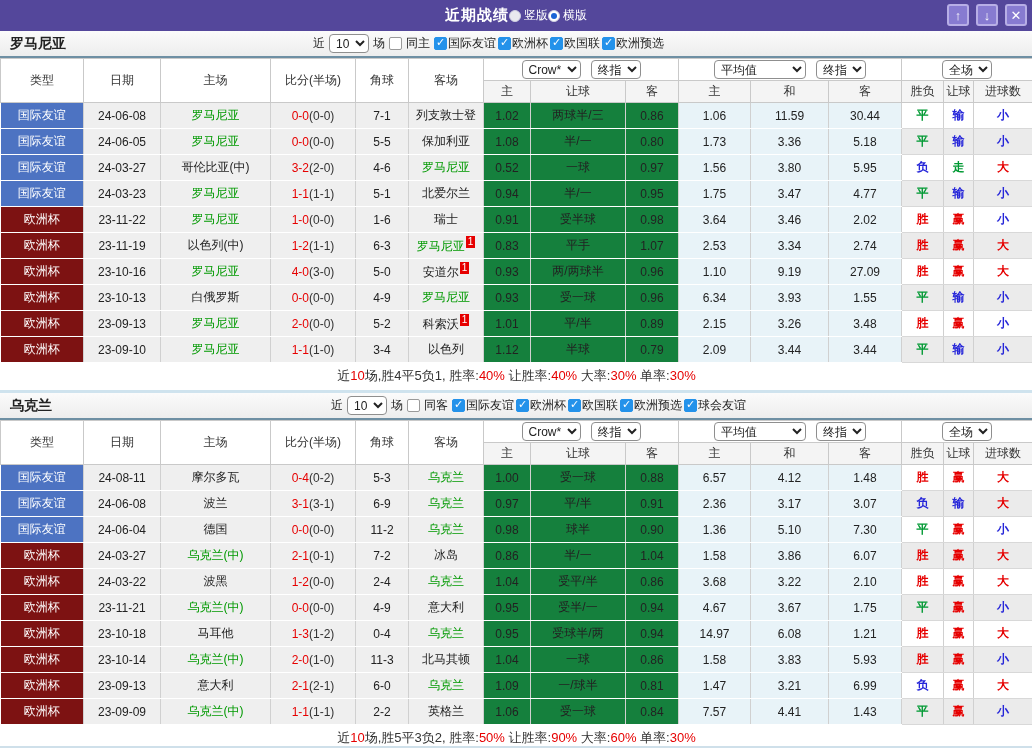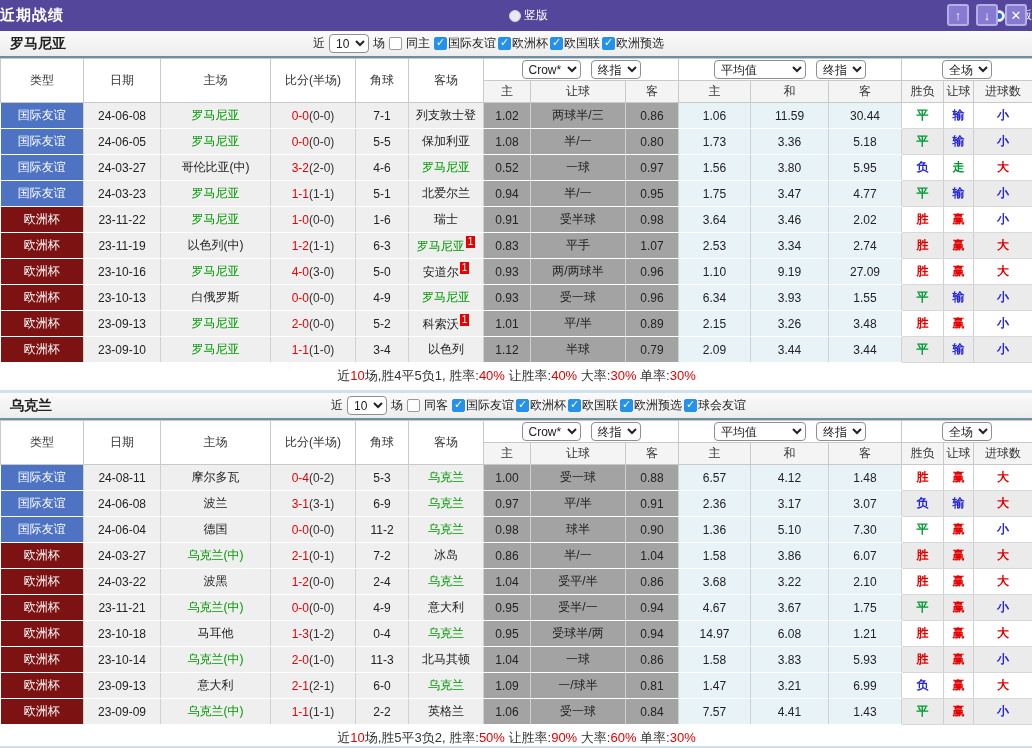--- a/index.html
+++ b/index.html
@@ -2,21 +2,21 @@
 <html><head>
 <meta charset="utf-8">
 <style>
   * { margin:0; padding:0; box-sizing:border-box; }
   html,body { background:#fff; }
   body { font-family:"Liberation Sans","DejaVu Sans",sans-serif; width:1032px; }
   .app { width:1032px; height:748px; border-bottom:2px solid #cfe0ea; background:#fff; overflow:hidden; }
 
   
   .titlebar { height:31px; background:#54479b; display:flex; align-items:center; position:relative; color:#fff; }
-  .tb-center { flex:1; display:flex; align-items:center; justify-content:space-between; gap:17px; }
+  .tb-center { flex:1; display:flex; align-items:center; justify-content:center; gap:0; }
   .tb-title { font-size:15px; font-weight:bold; letter-spacing:1px; }
   .mode { display:flex; align-items:center; gap:3px; font-size:12px; cursor:pointer; }
   .radio { width:12px; height:12px; border-radius:50%; background:#e9e9ef; border:1px solid #cfcfe2; display:inline-block; position:relative; }
   .radio.checked { background:#fff; }
   .radio.checked::after { content:""; position:absolute; left:2px; top:2px; right:2px; bottom:2px; border-radius:50%; background:#1a64d6; }
   .tb-btns { position:absolute; right:5px; top:4px; display:flex; gap:7px; }
   .tb-btn { width:22px; height:22px; background:#877bd1; border:2px solid #b7aee6; border-radius:3px; color:#fff; font-size:13px; font-weight:bold; display:flex; align-items:center; justify-content:center; cursor:pointer; line-height:1; }
 
   
   .secbar { height:27px; background:linear-gradient(#fbfbfb,#ededed); border-bottom:2px solid #6e8fa3; display:flex; align-items:center; font-size:12px; color:#222; }
@@ -37,21 +37,21 @@
   col.c13{width:42px} col.c14{width:30px} col.c15{width:59px}
   thead td, thead th { border:1px solid #c9c9c9; background:#f4f4f4; font-weight:normal; text-align:center; height:22px; font-size:12px; color:#333; }
   thead .ddrow td { background:#fff; }
   thead .dd-group { display:flex; justify-content:center; gap:10px; align-items:center; }
   tbody td { height:26px; text-align:center; border-right:1px solid #d0d0d0; border-bottom:1px solid #fff; font-size:12px; }
   tbody td.c-res { border-bottom:1px solid #d8d8d8; }
   td.c-type { color:#fff; font-size:12px; }
   td.c-type.blue { background:#4d73c2; }
   td.c-type.dred { background:#7d1212; }
   td.c-date, td.c-home, td.c-score, td.c-corner, td.c-away { background:#efefef; }
-  td.c-odd { background:#a3a3a3; color:#222; }
+  td.c-odd { background:#15803d; color:#222; }
   td.c-avg { background:#e8f3f8; color:#222; }
   tr.even td.c-res { background:#ebebeb; }
   tr.odd  td.c-res { background:#fff; }
   .team { color:#222; }
   .team.hl { color:#009900; }
   .ft { color:#e60000; }
   .ht { color:#333; }
   .rc { display:inline-block; background:#e60000; color:#fff; font-size:10px; line-height:12px; padding:0 2px; margin-left:1px; vertical-align:super; }
   .g { color:#009933; font-weight:bold; }
   .b { color:#2626d9; font-weight:bold; }

